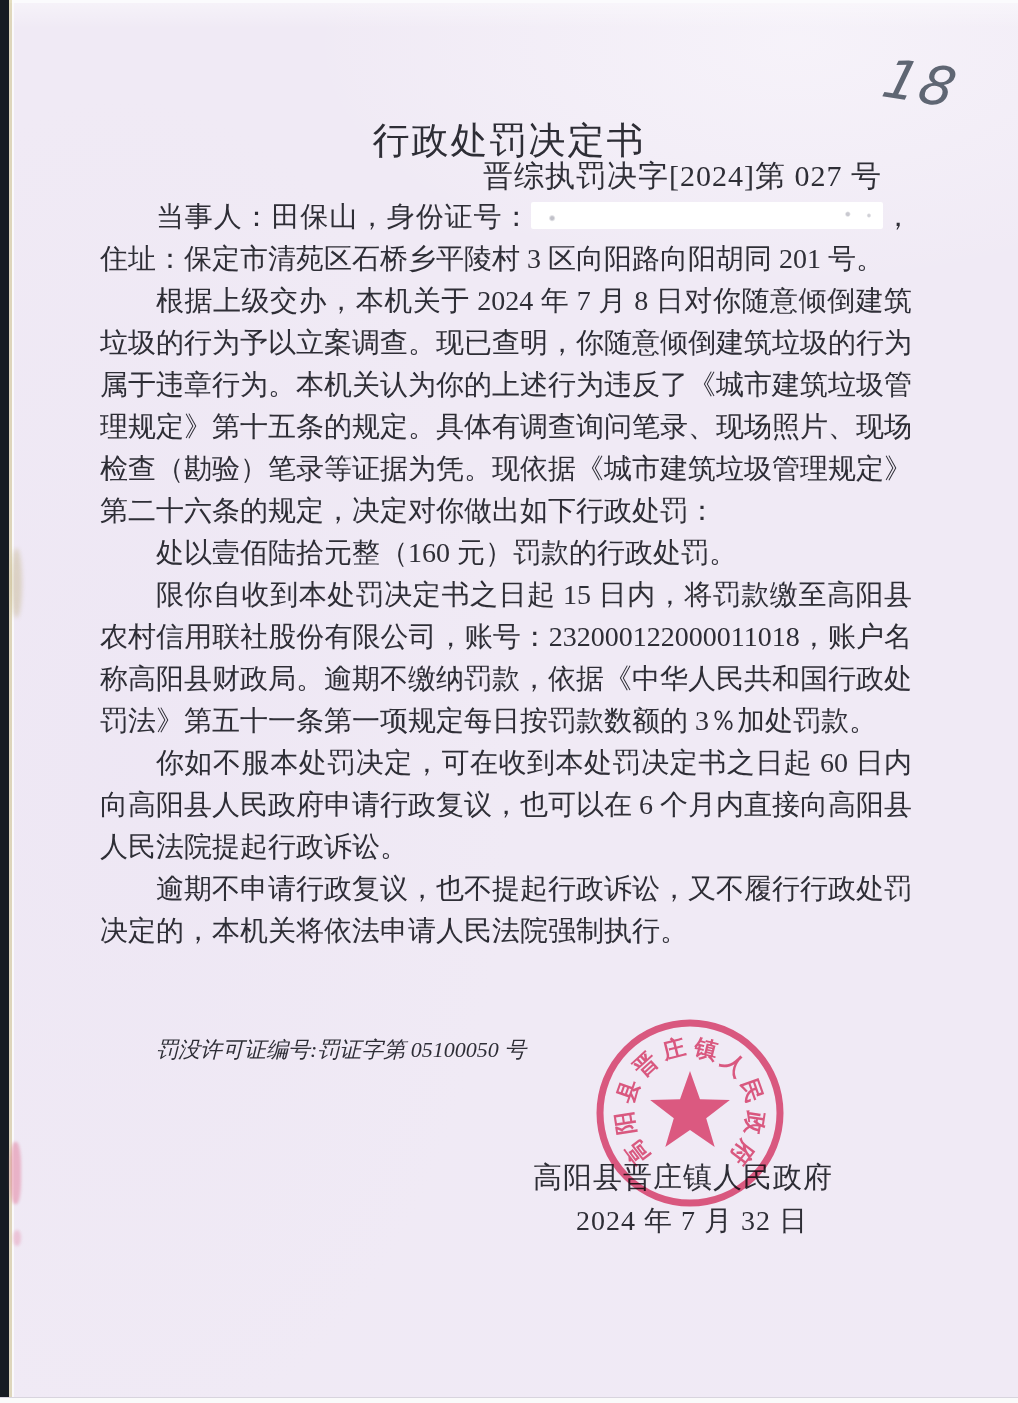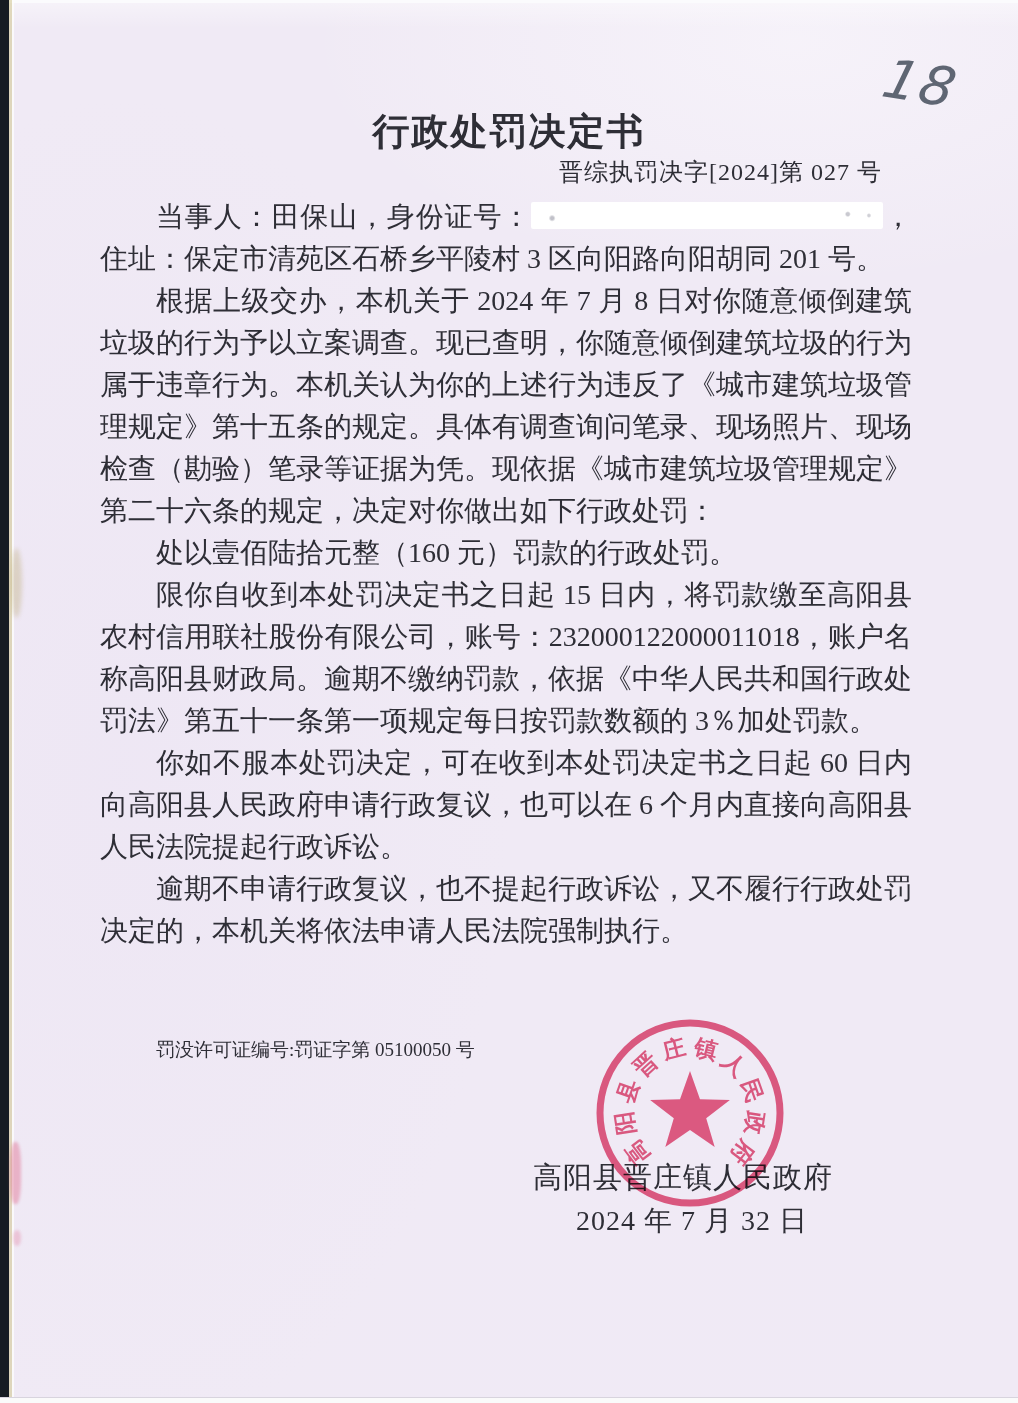--- a/index.html
+++ b/index.html
@@ -30,28 +30,28 @@
   .handwritten-num{
     position:absolute;left:884px;top:52px;
     font-family:"DejaVu Sans",sans-serif;
     font-style:italic;
     font-size:54px;
     color:#5f6673;
     transform:rotate(9deg) skewX(-6deg);
     letter-spacing:2px;
   }
   .doc-title{
-    position:absolute;left:0;top:107px;width:100%;
+    position:absolute;left:0;top:116px;width:100%;
     text-align:center;
-    font-size:37px;font-weight:bold;
+    font-size:37px;font-weight:normal;
     letter-spacing:2px;
   }
   .doc-number{
     position:absolute;top:156px;right:136px;
-    font-size:24px;
+    font-size:30px;
     letter-spacing:1px;
   }
   .body-text{
     position:absolute;left:100px;top:196px;width:812px;
     font-size:28px;line-height:42px;
     text-align:justify;
   }
   .body-text p{margin:0;text-indent:56px;}
   .redaction{
     display:inline-block;
@@ -59,22 +59,23 @@
     vertical-align:-3px;
     border-radius:2px;
     background:
       radial-gradient(circle at 6% 60%, rgba(100,100,120,.40) 1.5px, transparent 3.5px),
       radial-gradient(circle at 90% 45%, rgba(100,100,120,.35) 1.5px, transparent 3px),
       radial-gradient(circle at 96% 50%, rgba(100,100,120,.30) 1px, transparent 2.5px),
       #ffffff;
   }
   .permit-line{
     position:absolute;left:100px;top:1030px;width:812px;
-    font-size:19px;line-height:40px;
+    font-size:22px;line-height:40px;
     text-indent:56px;
+    font-style:italic;
   }
   .signature-line{
     position:absolute;left:533px;top:1158px;
     font-size:29px;letter-spacing:1px;
   }
   .date-line{
     position:absolute;left:576px;top:1202px;
     font-size:28px;letter-spacing:1px;
   }
   .seal{

